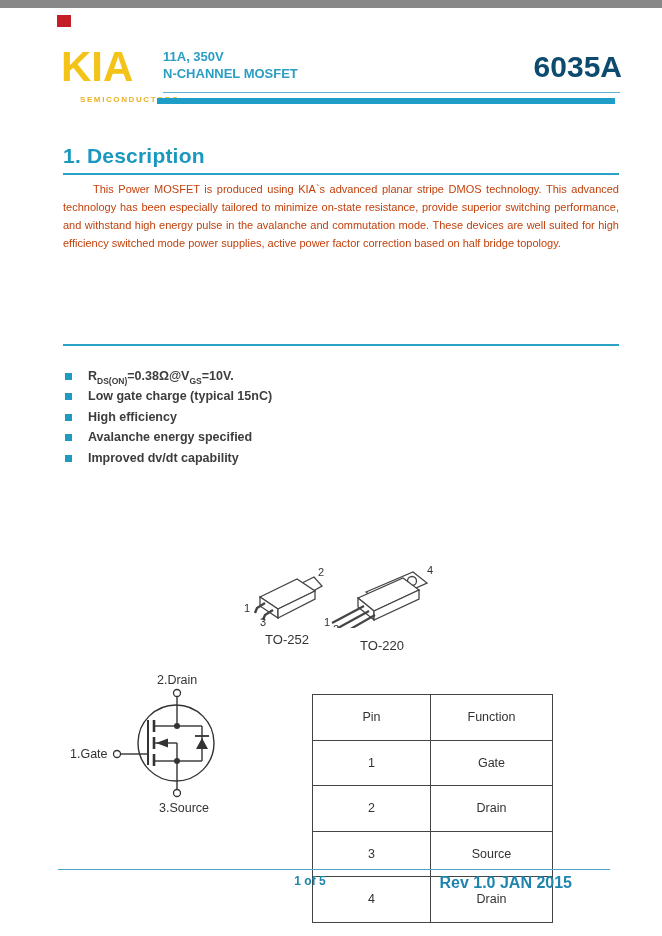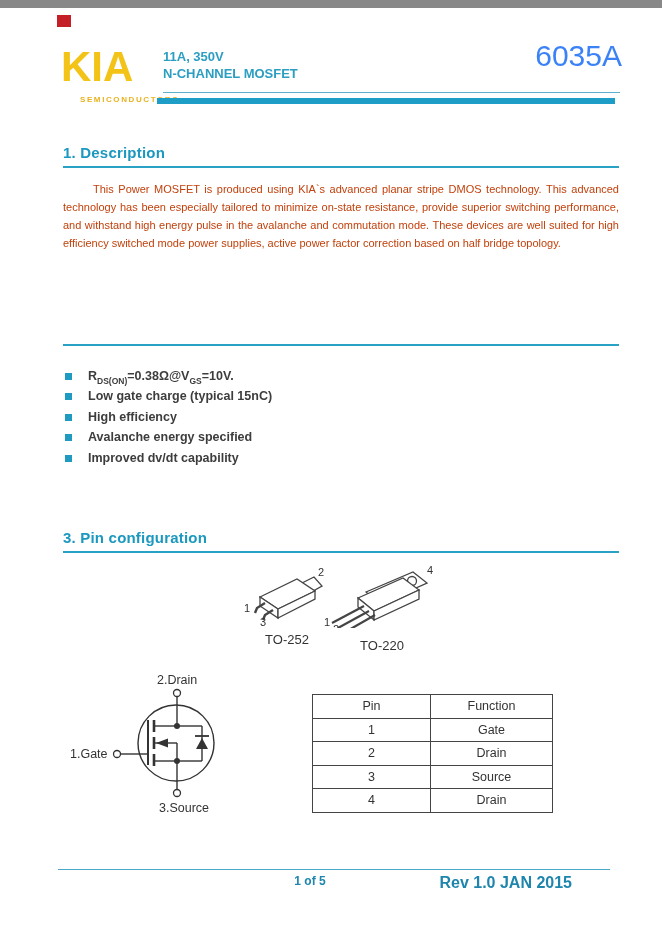--- a/index.html
+++ b/index.html
@@ -8,45 +8,45 @@
     font-family:"Liberation Sans","DejaVu Sans",sans-serif;color:#3c3c3c;
     margin:8px auto;overflow:hidden;
   }
   .abs{position:absolute;}
   
   .marker{left:57px;top:7px;width:14px;height:12px;background:#c41f26;}
   
   .logo{left:61px;top:36px;font-size:42px;font-weight:bold;color:#f3c318;letter-spacing:0px;line-height:46px;}
   .logo-sub{left:60px;top:87px;font-size:8px;font-weight:bold;color:#e9b21f;letter-spacing:1.6px;padding-left:20px;}
   .hdr-sub{left:163px;top:40px;font-size:13px;font-weight:bold;color:#2b9ec2;line-height:17px;}
-  .part-no{right:40px;top:31px;font-size:30px;font-weight:400;color:#3b82f6;}
+  .part-no{right:40px;top:42px;font-size:30px;font-weight:700;color:#0c4a6e;}
   .hdr-thinline{left:163px;top:84px;width:457px;height:1px;background:#5fb0cc;}
   .hdr-bar{left:157px;top:90px;width:458px;height:6px;background:#1e9ec6;}
   
   .sec{left:63px;width:556px;}
-  .sec-title{font-size:15px;font-weight:bold;color:#1b98bf;letter-spacing:.2px;}
+  .sec-title{font-size:21px;font-weight:bold;color:#1b98bf;letter-spacing:.2px;}
   .sec-rule{margin-top:5px;height:2px;background:#2aa2c6;}
   
   .desc{left:63px;top:172px;width:556px;font-size:11px;line-height:18px;
         text-align:justify;text-indent:30px;color:#c2410c;}
   
   .features{left:65px;top:361px;width:540px;font-weight:bold;}
   .feat{display:flex;align-items:flex-start;height:20.4px;font-size:12.5px;color:#3d3d3d;}
   .bullet{width:7px;height:7px;background:#1f9ac0;margin:4px 16px 0 0;flex:none;}
   sub{font-size:8.5px;}
   
   .pkg-label{font-size:13px;color:#333;text-align:center;}
   .pkg svg text{font-size:11px;fill:#333;font-family:"Liberation Sans",sans-serif;}
   .pkg svg path,.pkg svg polygon,.pkg svg line,.pkg svg polyline{vector-effect:non-scaling-stroke;}
   
   .symbol svg text{font-size:12.5px;fill:#333;font-family:"Liberation Sans",sans-serif;}
   table.pins{left:312px;top:686px;width:241px;border-collapse:collapse;position:absolute;
              font-size:12.5px;color:#333;table-layout:fixed;}
   table.pins td,table.pins th{border:1px solid #444;height:22.5px;text-align:center;
-             font-weight:normal;padding:0;}
+             font-weight:normal;padding:11px;}
   table.pins col.c1{width:118px;}
   
   .foot-line{left:58px;top:861px;width:552px;height:1px;background:#4aa8c8;}
   .foot-page{left:250px;top:866px;width:120px;text-align:center;font-size:12px;font-weight:bold;color:#1e85ad;}
   .foot-rev{right:90px;top:866px;font-size:16px;font-weight:bold;color:#1e85ad;}
 </style>
 </head>
 <body>
 
 <div class="page">
@@ -91,24 +91,20 @@
     <div class="feat">
       <span class="bullet"></span>
       <span>Avalanche energy specified</span>
     </div>
     <div class="feat">
       <span class="bullet"></span>
       <span>Improved dv/dt capability</span>
     </div>
   </div>
 
-  <div class="abs sec" style="top:521px;">
-    <div class="sec-title"><span>3.</span> <span>Pin configuration</span></div>
-    <div class="sec-rule"></div>
-  </div>
 
   <div class="abs pkg" style="left:240px;top:556px;width:94px;">
     <svg width="94" height="64" viewBox="0 0 94 64">
 
       <polygon points="58,21 74,13 82,22 66,31" fill="#fff" stroke="#444" stroke-width="1.3"></polygon>
 
       <polygon points="20,33 57,15 75,27 38,45" fill="#fff" stroke="#444" stroke-width="1.3"></polygon>
 
       <polygon points="20,33 38,45 38,54 20,42" fill="#fff" stroke="#444" stroke-width="1.3"></polygon>
       <polygon points="38,45 75,27 75,35 38,54" fill="#fff" stroke="#444" stroke-width="1.3"></polygon>

